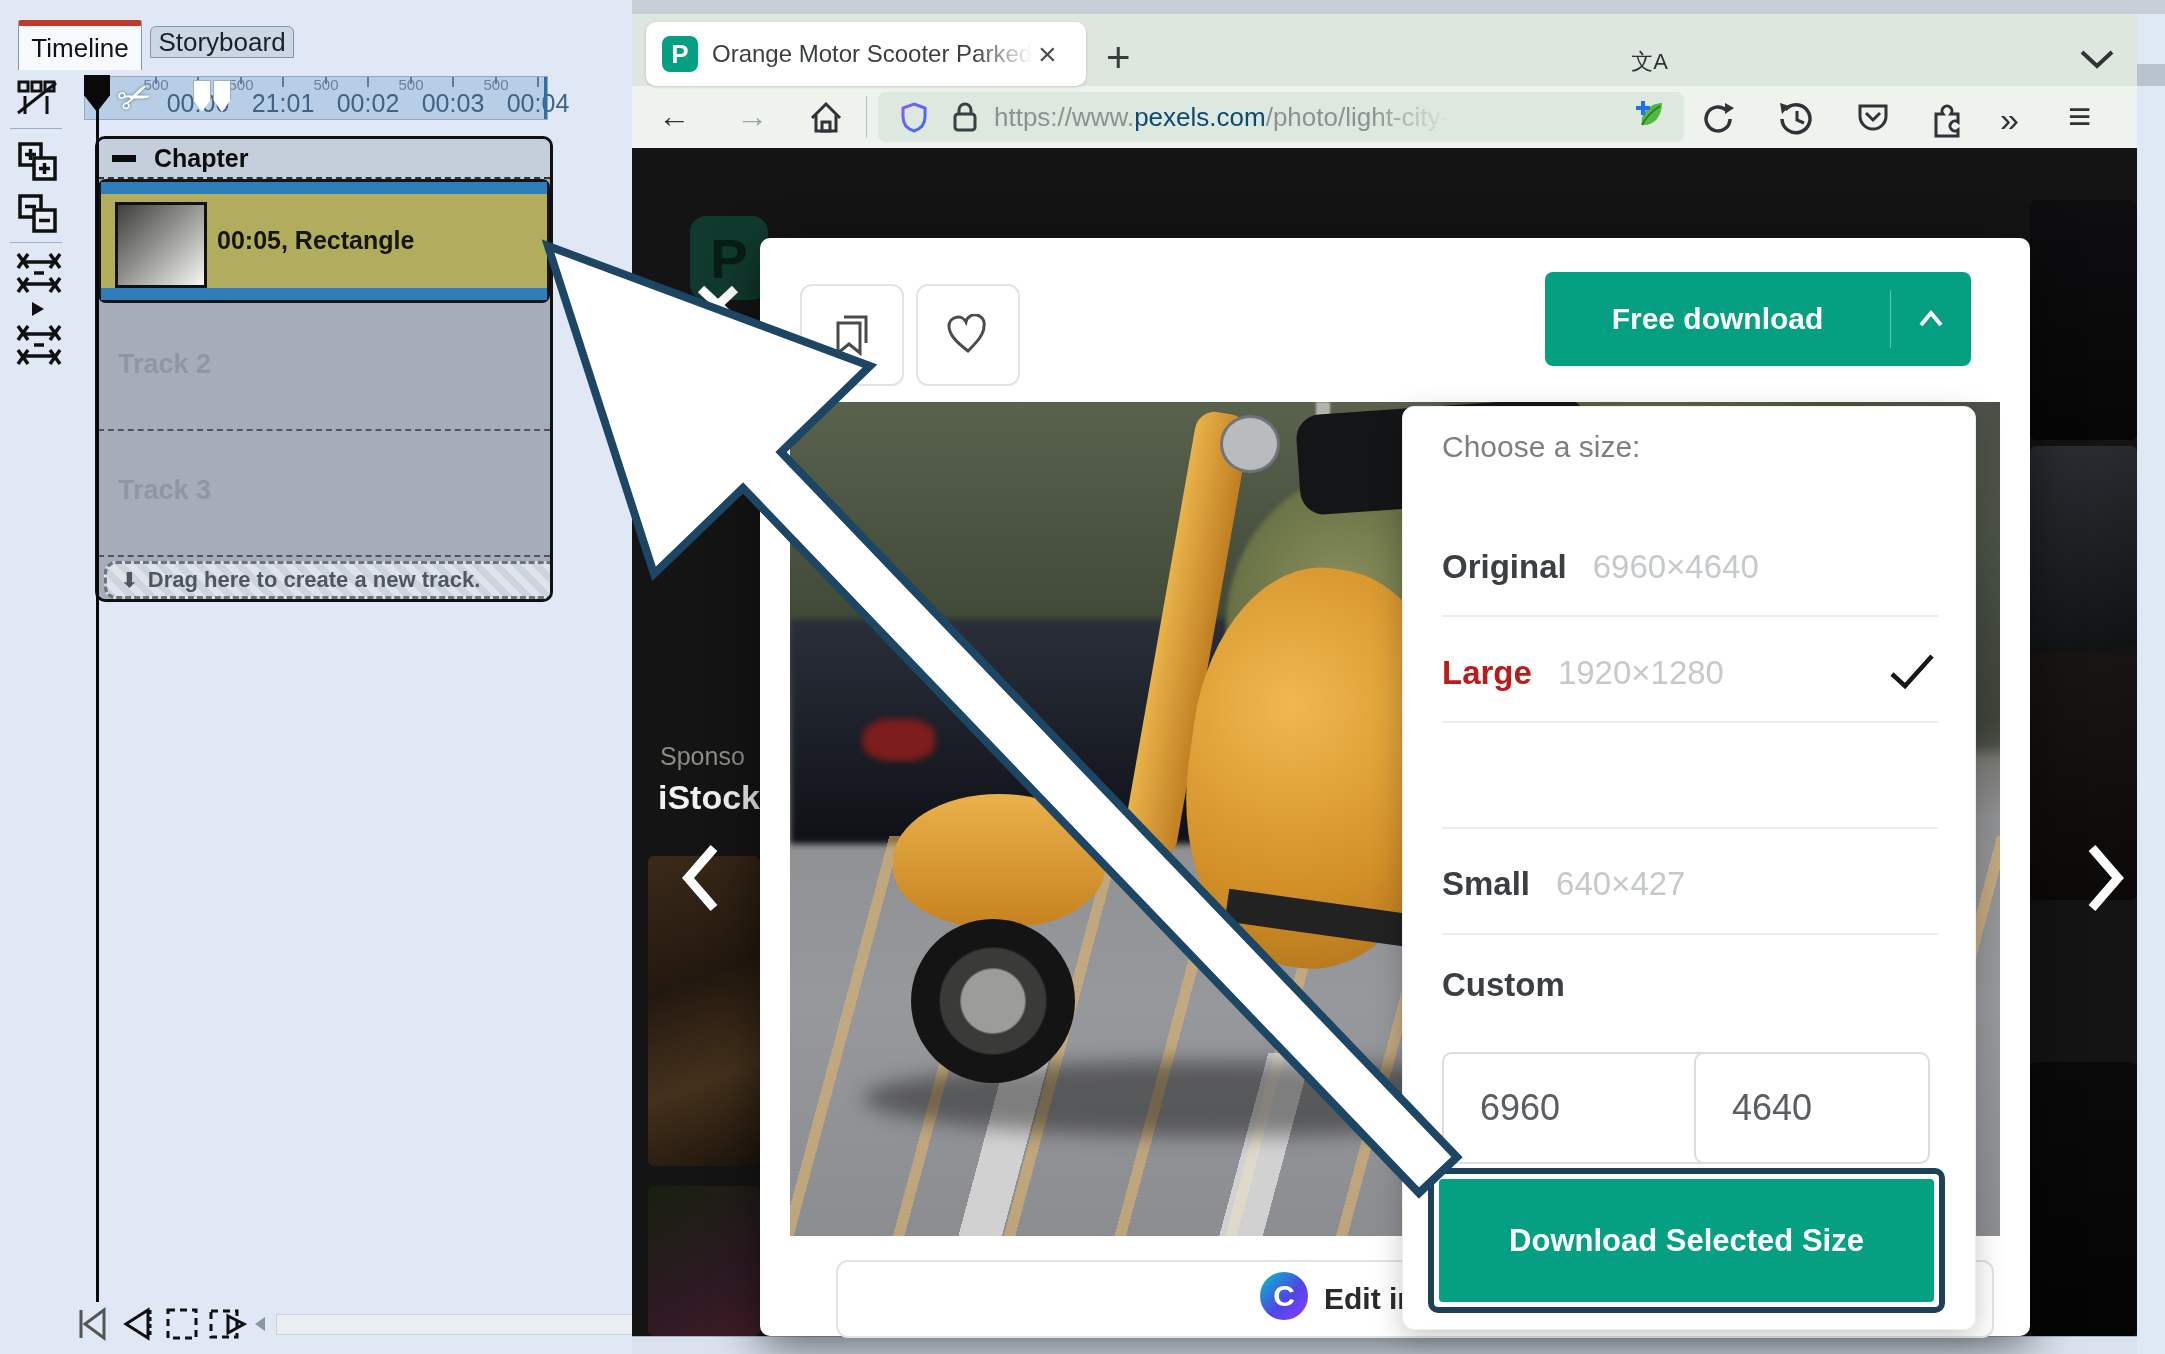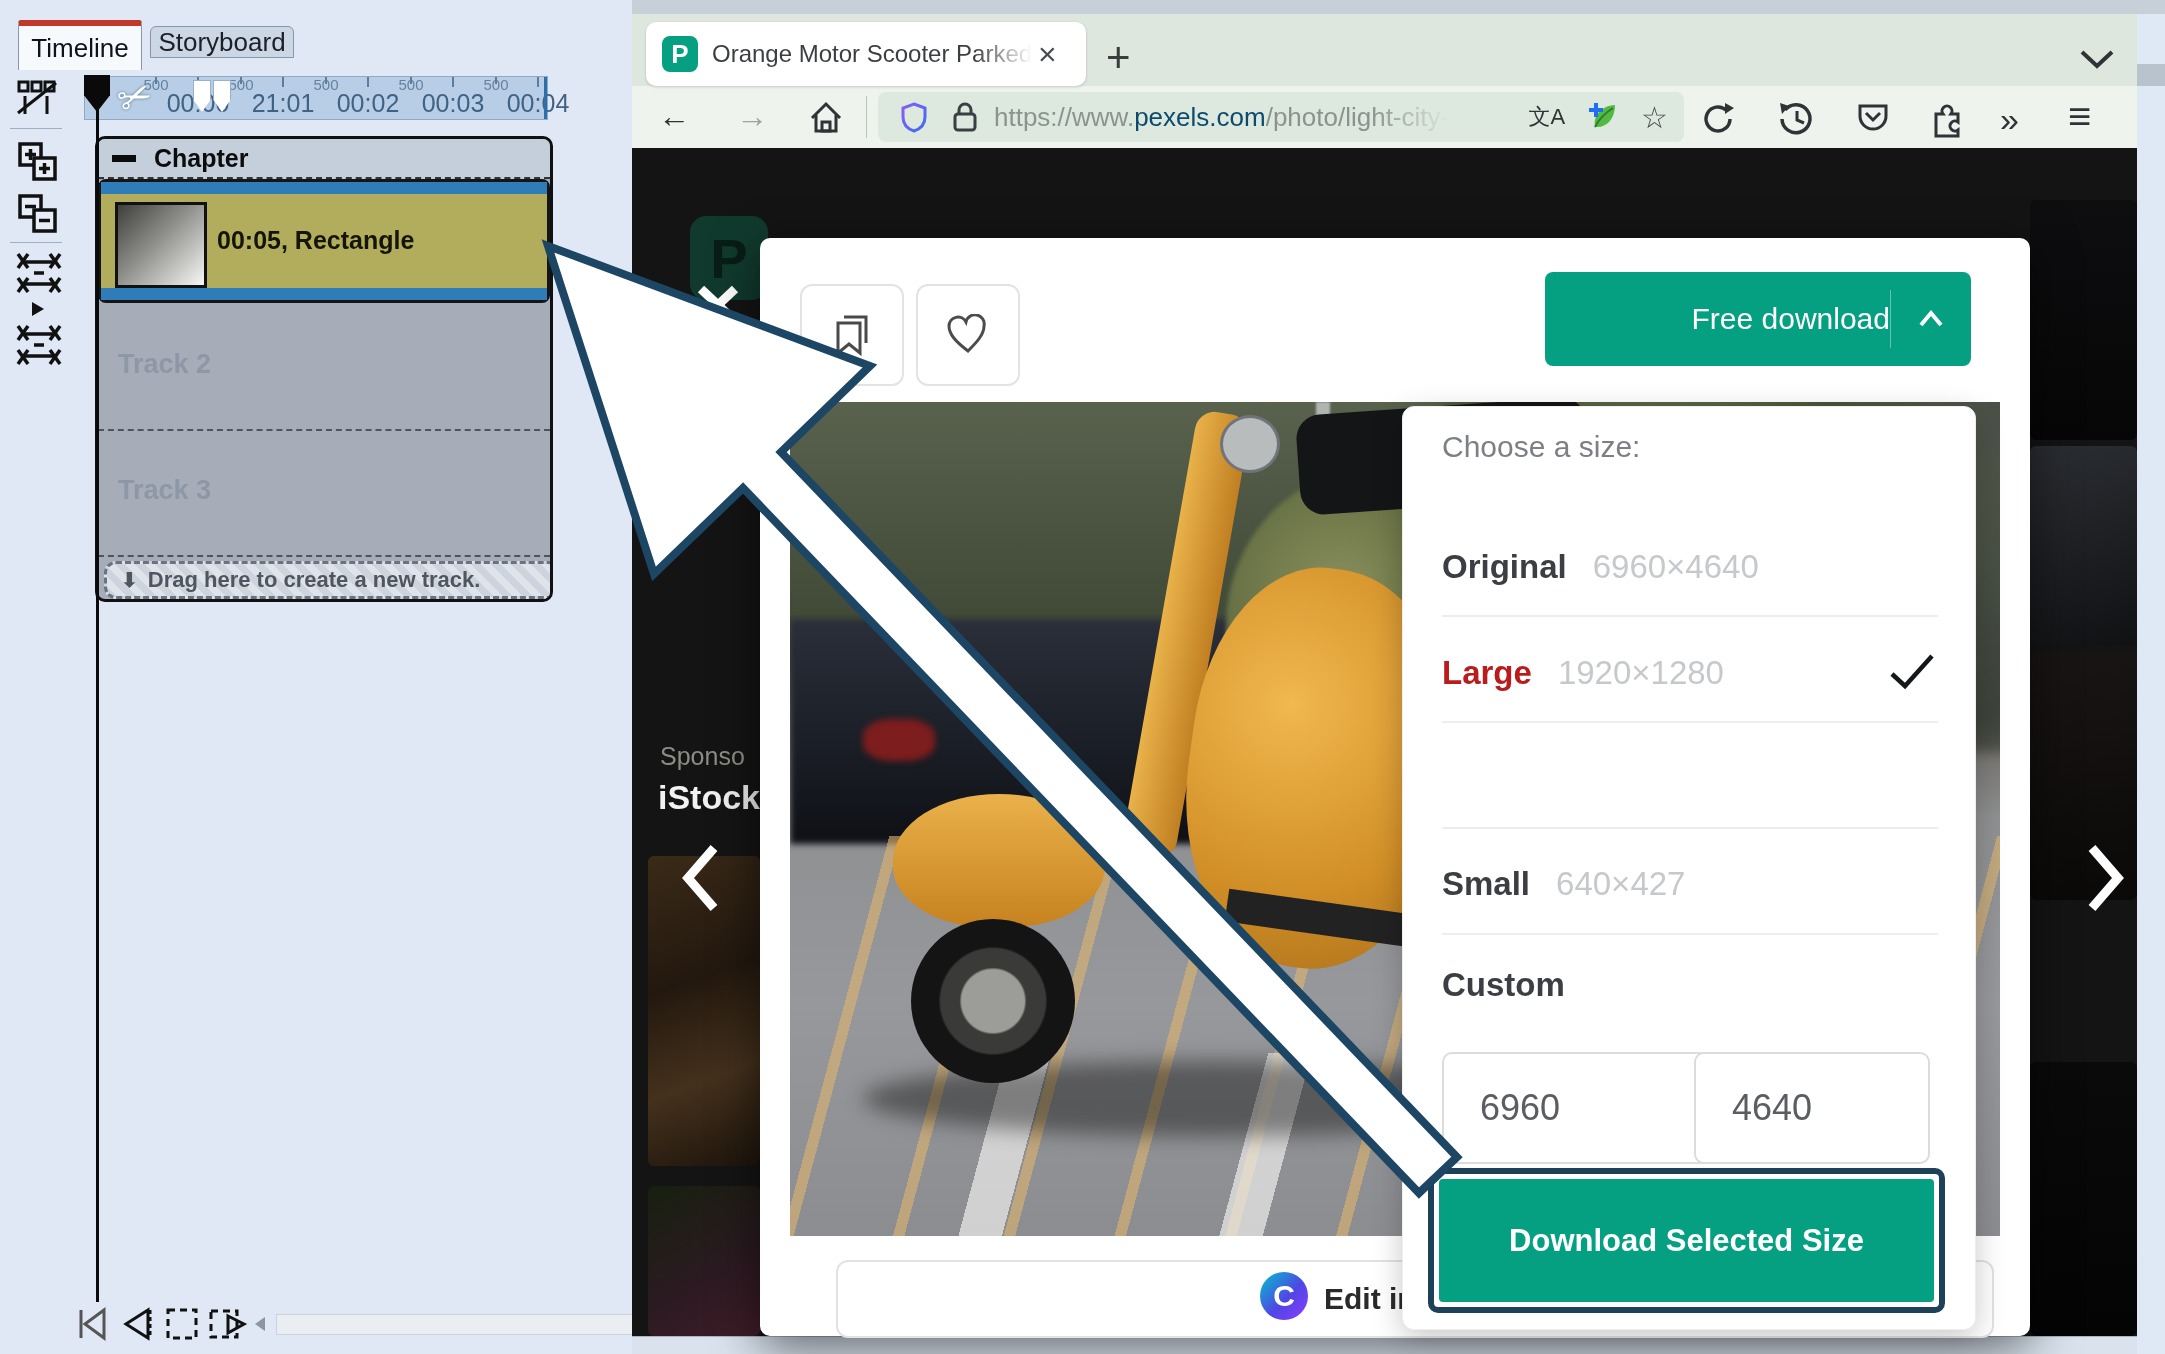--- a/index.html
+++ b/index.html
@@ -283,21 +283,21 @@
     </svg>
     <svg style="margin-left:24px;" width="26" height="32">
       <g stroke="#3a3f44" stroke-width="3" fill="none">
         <rect x="3" y="13" width="20" height="16" rx="3"></rect>
           <path d="M7 13 V9 a6 6 0 0 1 12 0 V13"></path>
       </g>
     </svg>
     <div class="urltext" style="margin-left:16px;">
       <span class="u-gray">https://www.</span><span class="u-dark">pexels.com</span><span class="u-gray u-fade">/photo/light-city-r</span>
     </div>
-    <div style="margin-left:auto;display:flex;align-items:center;gap:22px;margin-right:16px;">
+    <div style="margin-left:auto;display:flex;align-items:center;gap:22px;margin-right:16px;flex-direction:column;">
       <span style="font-size:22px;color:#2f3337;">文A</span>
       <svg width="32" height="32">
         <path d="M8 26 C6 14 14 5 28 4 C28 18 20 26 10 26 Z" fill="#53b943"></path>
         <path d="M8 26 C12 18 18 12 26 7" stroke="#2e7d27" stroke-width="2" fill="none"></path>
         <g stroke="#1f6ff0" stroke-width="4">
             <line x1="9" y1="2" x2="9" y2="16"></line>
             <line x1="2" y1="9" x2="16" y2="9"></line>
           </g>
       </svg>
       <span style="font-size:30px;color:#44484c;">☆</span>
@@ -367,21 +367,21 @@
       </g>
     </svg>
   </div>
   <div class="abs iconbtn" style="left:916px;top:284px;z-index:11;">
     <svg width="46" height="42">
       <path d="M23 38 C10 28 4 21 4 13 a9 9 0 0 1 17 -4 a9 9 0 0 1 18 4 c0 8 -6 15 -16 25 Z" transform="translate(0,-1)" stroke="#4c4c4c" stroke-width="3" fill="none"></path>
     </svg>
   </div>
 
   <div class="abs freedl">
-    <span style="flex:1;text-align:right;font-size:30px;font-weight:400;">Free download</span>
+    <span style="flex:1;text-align:center;font-size:30px;font-weight:700;">Free download</span>
     <div style="width:1px;height:58px;background:rgba(255,255,255,.38);"></div>
     <svg width="64" height="24" style="margin:0 8px;">
       <polyline points="22,18 32,6 42,18" stroke="#fff" stroke-width="4" fill="none"></polyline>
     </svg>
   </div>
 
   <div class="abs photo">
     <div style="left:54%;top:-4%;width:50%;height:46%;filter:blur(6px);opacity:.95;
          background:radial-gradient(circle at 35% 40%,#6f7c52 0%,#4a5538 45%,transparent 72%),
                     radial-gradient(circle at 75% 25%,#565c50 0%,#3c4238 50%,transparent 75%);"></div>

